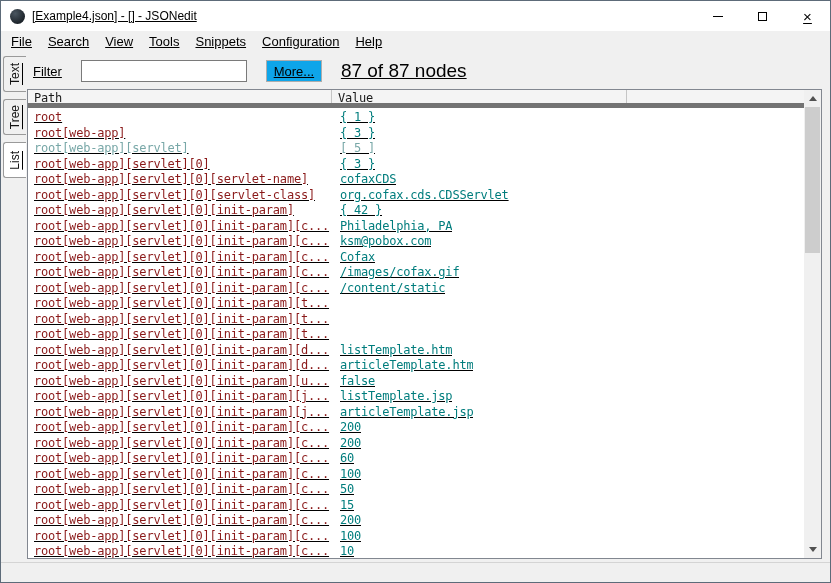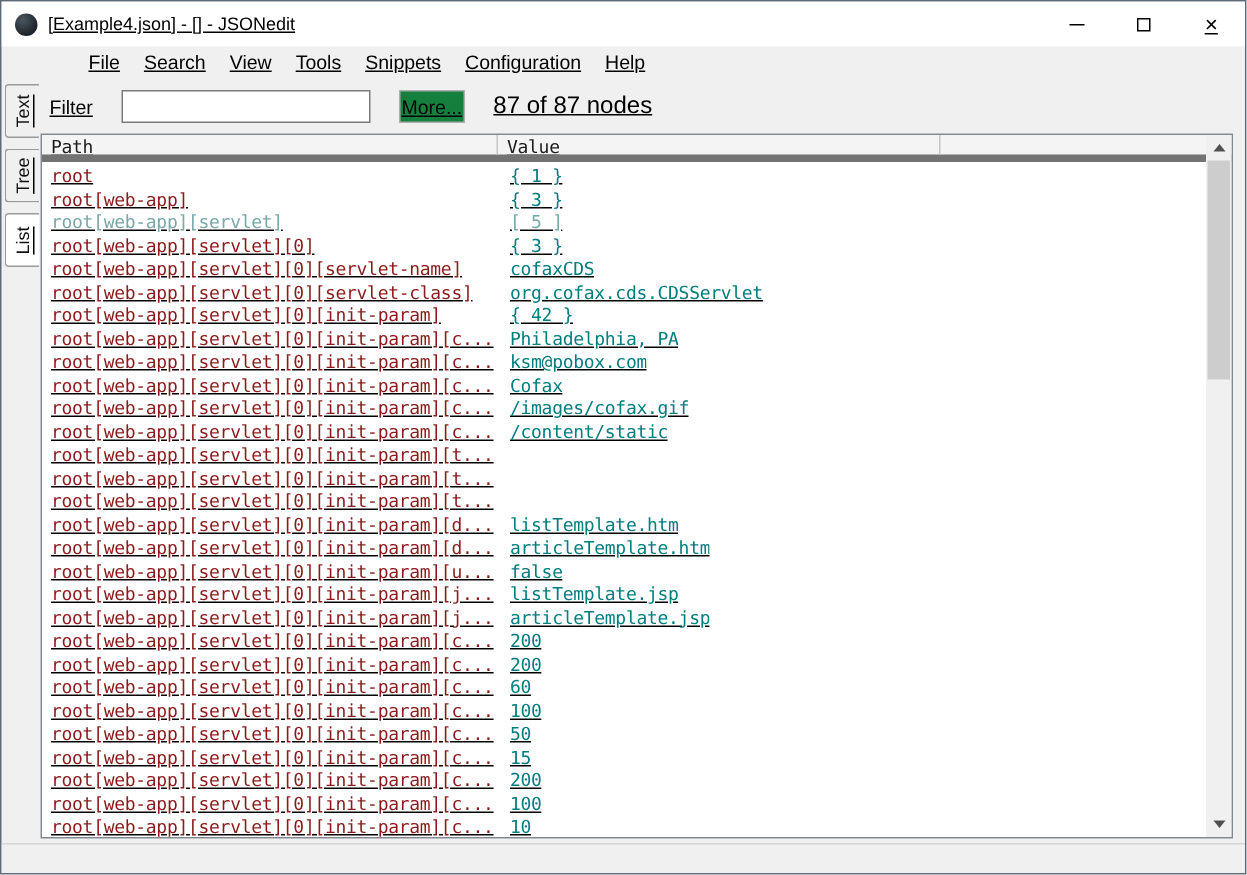--- a/index.html
+++ b/index.html
@@ -20,39 +20,39 @@
   .app-icon { width:15px; height:15px; border-radius:50%;
     background:radial-gradient(circle at 35% 30%, #4a5660 0%, #1d242b 70%);
     margin:0 7px 0 9px; flex:0 0 auto; }
   .title-text { font-size:12px; color:#000; white-space:nowrap; }
   .win-buttons { margin-left:auto; display:flex; height:100%; }
   .win-btn { width:45px; height:100%; display:flex; align-items:center; justify-content:center; cursor:default; }
   .glyph-min { width:10px; height:1px; background:#000; }
   .glyph-max { width:9px; height:9px; border:1px solid #000; }
   .glyph-close { font-size:15px; line-height:1; color:#000; }
   
-  .menubar { height:22px; background:#f0f0f0; display:flex; align-items:center; padding-left:2px; flex:0 0 auto;margin-left:48px; }
+  .menubar { height:22px; background:#f0f0f0; display:flex; align-items:center; padding-left:2px; flex:0 0 auto; }
   .menu-item { font-size:13px; padding:0 8px; line-height:22px; }
   
   .body { flex:1 1 auto; display:flex; min-height:0; }
   .tabstrip { width:26px; flex:0 0 auto; padding-top:3px; }
   .tab { width:23px; height:36px; margin:0 0 7px 2px;
     border:1px solid #9a9a9a; border-right:none; border-radius:3px 0 0 3px;
     background:#f0f0f0; display:flex; align-items:center; justify-content:center; }
   .tab.selected { background:#ffffff; }
   .tab span { writing-mode:vertical-rl; transform:rotate(180deg); font-size:12px; color:#111; }
   .main { flex:1 1 auto; display:flex; flex-direction:column; min-width:0; padding-right:8px; }
   
   .filterbar { height:36px; flex:0 0 auto; display:flex; align-items:center; gap:19px; padding-left:6px; }
   .filter-label { font-size:13px; }
   .filter-input { width:166px; height:22px; border:1px solid #7a7a7a; background:#fff;
     font-family:"Liberation Sans", sans-serif; font-size:13px; padding:0 4px; outline:none; }
-  .more-btn { width:44px; height:22px; background:#15803d; border:1px solid #adadad;
+  .more-btn { width:56px; height:22px; background:#0ea5e9; border:1px solid #adadad;
     font-family:"Liberation Sans", sans-serif; font-size:13px; color:#000; }
-  .node-count { font-size:16px; }
+  .node-count { font-size:19px; }
   
   .list { flex:1 1 auto; position:relative; background:#fff; border:1px solid #828790;
     margin-bottom:3px; overflow:hidden;
     font-family:"DejaVu Sans Mono", monospace; font-size:12px; letter-spacing:-0.2px; }
   .list-header { height:18px; display:flex; background:#f4f4f4; border-bottom:5px solid #737373;
     color:#1a1a1a; }
   .hcol { padding-left:6px; line-height:17px; border-right:1px solid #c5c5c5; overflow:hidden; white-space:nowrap; }
   .hcol.c0 { width:304px; }
   .hcol.c1 { width:295px; }
   .hcol.c2 { flex:1 1 auto; border-right:none; }

